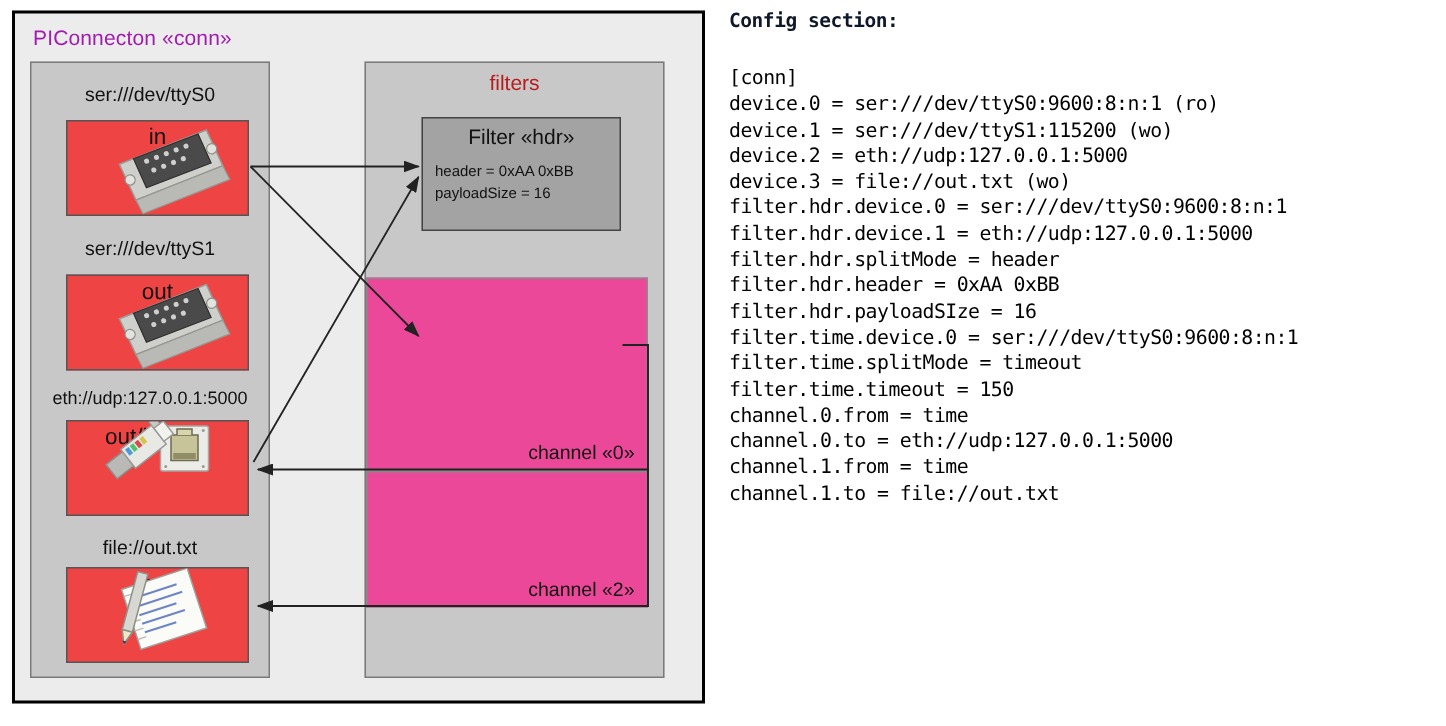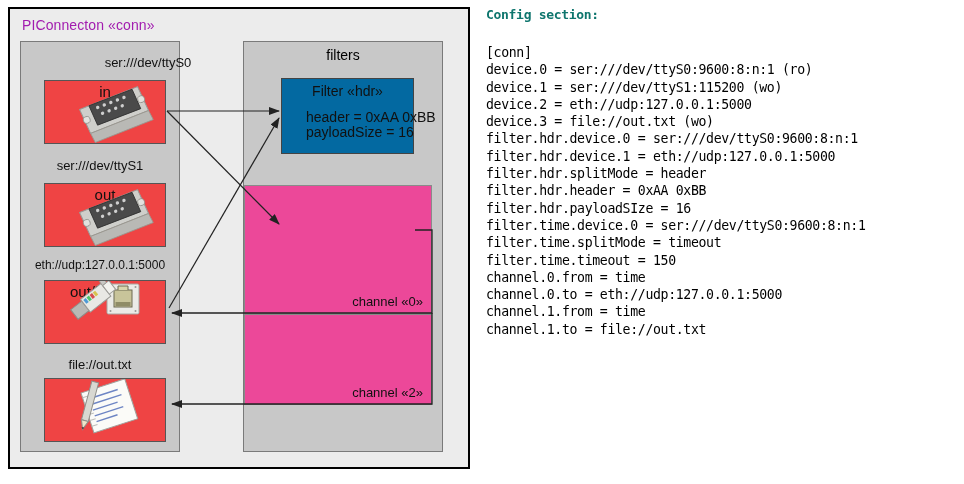--- a/index.html
+++ b/index.html
@@ -15,21 +15,21 @@
   }
   .outer-title{
     position:absolute;left:0;top:8px;width:100%;text-align:left;
     font-size:14px;color:#a21caf;letter-spacing:.1px;padding-left:12px;
   }
 
   .panel{
     position:absolute;background:#c8c8c8;border:1px solid #7a7a7a;box-sizing:border-box;
   }
   .panel-title{
-    position:absolute;top:5px;width:100%;text-align:center;font-size:14px;color:#000000;
+    position:absolute;top:5px;width:100%;text-align:center;font-size:14px;color:#b91c1c;
   }
 
   #devices-panel{left:20px;top:41px;width:160px;height:411px;}
   #filters-panel{left:243px;top:41px;width:200px;height:411px;}
 
   .dev-label{
     position:absolute;text-align:center;font-size:13px;color:#111;white-space:nowrap;
   }
   .dev-box{
     position:absolute;background:#ef4444;border:1px solid #555555;box-sizing:border-box;
@@ -37,43 +37,43 @@
   .dev-dir{
     position:absolute;top:2px;left:0;width:100%;text-align:center;
     font-size:15px;color:#111;
   }
   .dev-dir.left{ text-align:left; padding-left:25px; width:auto;}
 
   .icon-wrap{position:absolute;inset:0;}
   .icon-wrap svg{position:absolute;}
 
   .filter-box{
-    position:absolute;background:#0369a1;border:1px solid #444;box-sizing:border-box;
+    position:absolute;background:#a3a3a3;border:1px solid #444;box-sizing:border-box;
   }
   .filter-title{
     position:absolute;top:4px;left:0;width:100%;text-align:center;font-size:14px;color:#111;
   }
   .filter-attr{
-    position:absolute;left:24px;font-size:14px;color:#111;white-space:nowrap;
+    position:absolute;left:8px;font-size:10px;color:#111;white-space:nowrap;
   }
 
   .channel-box{
     position:absolute;background:#ec4899;border:1px solid #8a8a8a;box-sizing:border-box;
   }
   .channel-label{
     position:absolute;right:8px;bottom:4px;font-size:13px;color:#111;white-space:nowrap;
   }
 
   #edges{position:absolute;left:0;top:0;width:478px;height:484px;pointer-events:none;}
 
   
   #config{position:absolute;left:482px;top:0;width:482px;height:484px;}
   .config-heading{
     position:absolute;left:4px;top:7px;font-family:"DejaVu Sans Mono",monospace;
-    font-size:13px;font-weight:bold;color:#0f766e;letter-spacing:-0.3px;
+    font-size:13px;font-weight:bold;color:#0f172a;letter-spacing:-0.3px;
   }
   .config-lines{
     position:absolute;left:4px;top:44px;
     font-family:"DejaVu Sans Mono",monospace;font-size:13.2px;line-height:17.3px;
     color:#000;white-space:pre;letter-spacing:-0.35px;
   }
   .config-lines div{height:17.3px;}
 </style>
 </head>
 <body>
@@ -81,21 +81,21 @@
 <div id="root">
 
   <div id="diagram">
 
     <div class="outer-frame">
       <div class="outer-title">PIConnecton «conn»</div>
     </div>
 
     <div class="panel" id="devices-panel"></div>
 
-    <div class="dev-label" style="left:20px;top:55px;width:160px;margin-left:48px;">ser:///dev/ttyS0</div>
+    <div class="dev-label" style="left:20px;top:55px;width:160px;">ser:///dev/ttyS0</div>
     <div class="dev-box" style="left:44px;top:80px;width:122px;height:64px;">
       <div class="dev-dir">in</div>
       <div class="icon-wrap">
         <svg width="122" height="64" viewBox="0 0 122 64">
           <g transform="translate(28,20) rotate(-16)">
             <path d="M4,10 L66,4 L70,30 L8,36 Z" fill="#cfcfcb" stroke="#9a9a96" stroke-width="1"></path>
             <path d="M14,9 L60,5 L63,26 L17,30 Z" fill="#4a4a4a" stroke="#2e2e2e" stroke-width="0.8"></path>
             <g fill="#cfcfcf">
               <circle cx="22" cy="13" r="1.7"></circle>
                 <circle cx="29" cy="12.4" r="1.7"></circle>

